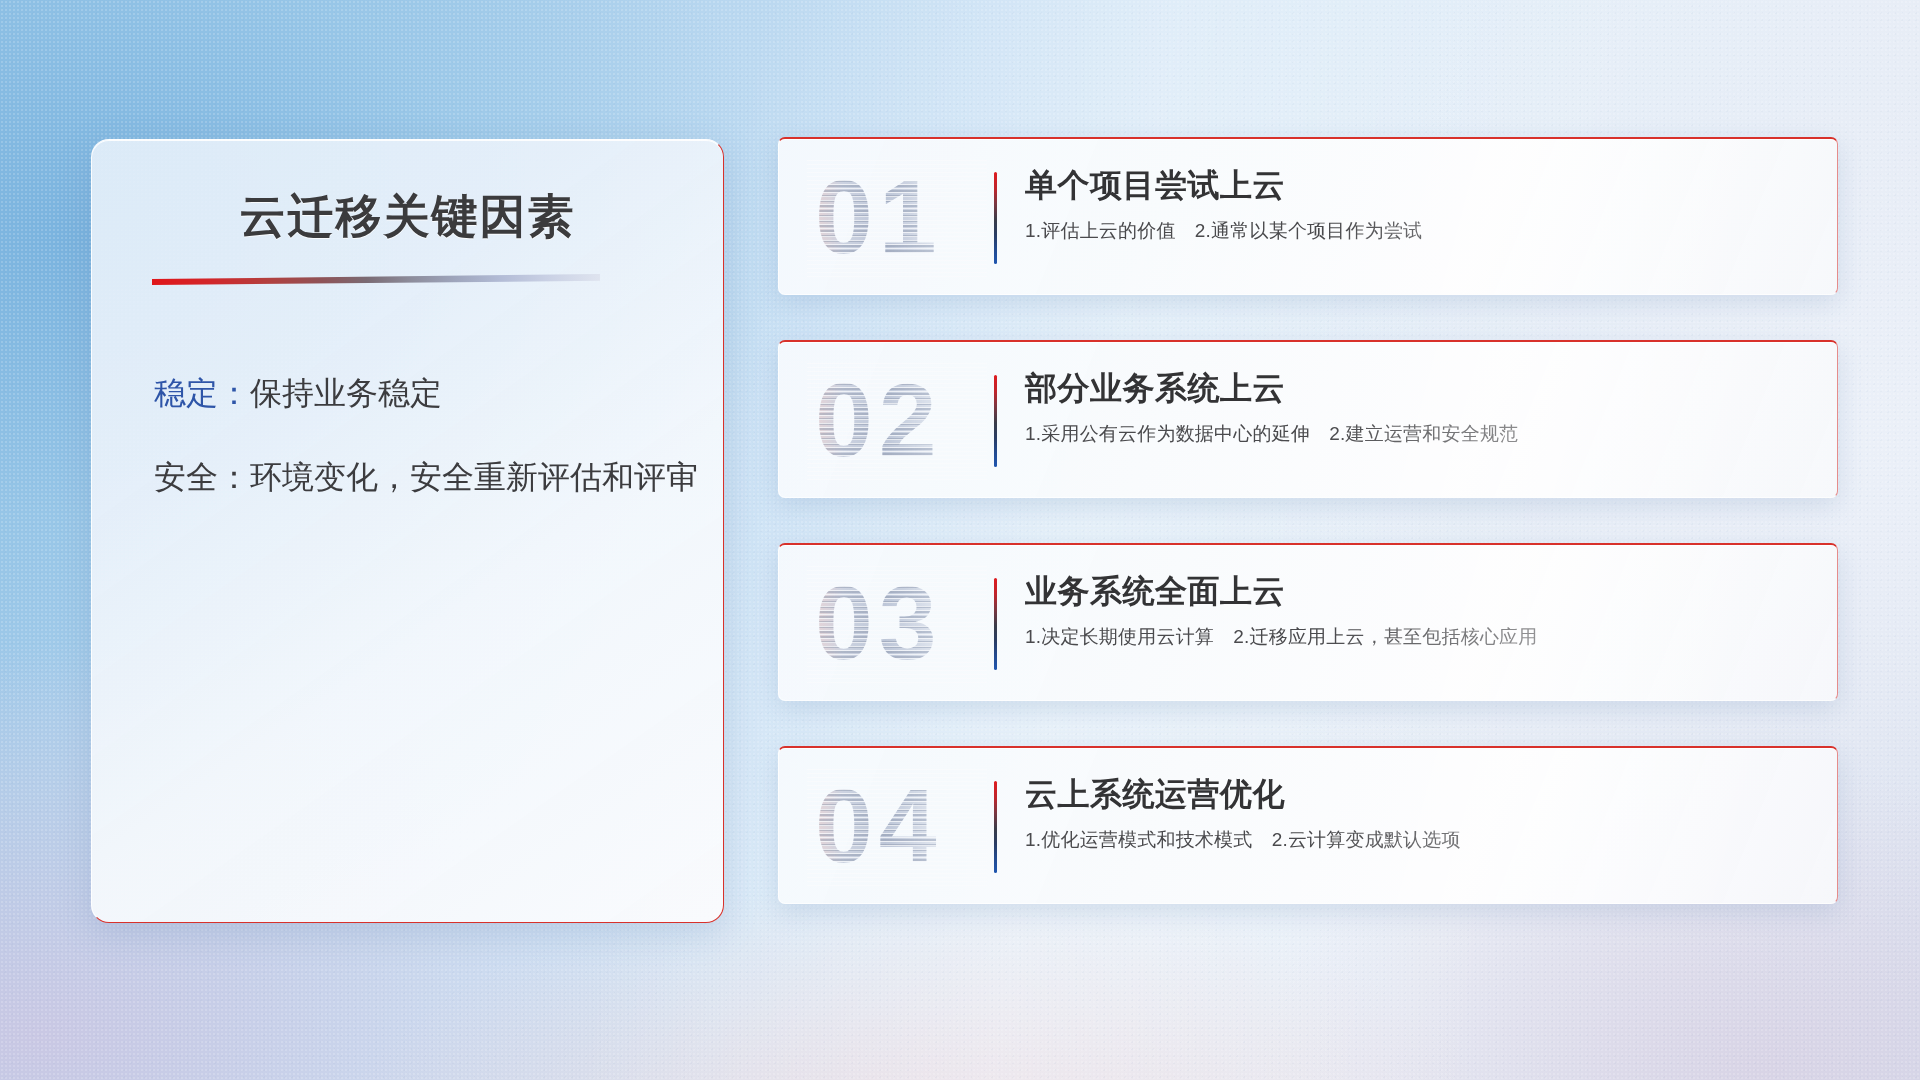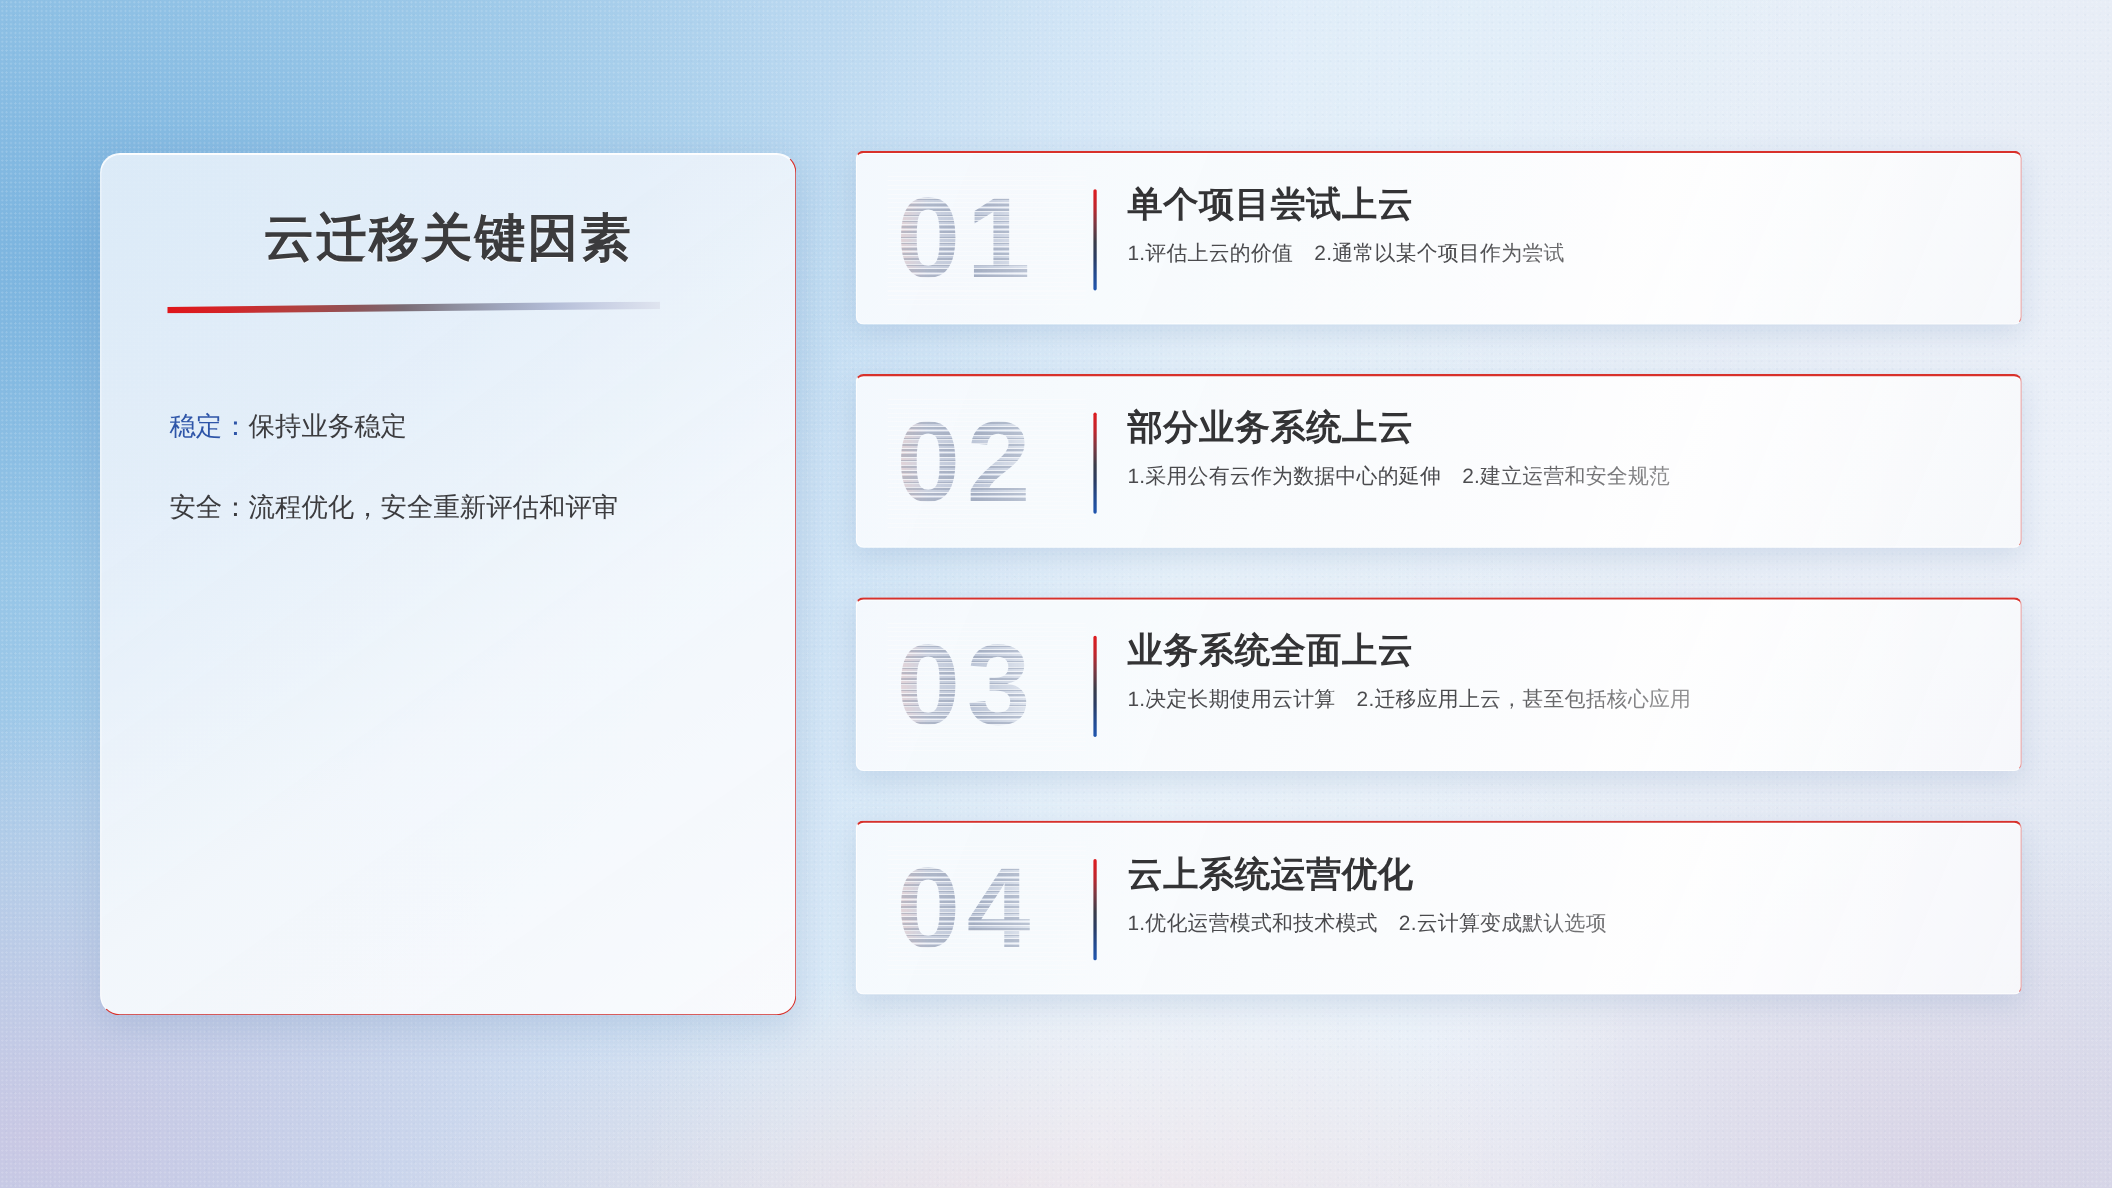--- a/index.html
+++ b/index.html
@@ -84,21 +84,21 @@
       #7a6b74 48%, #8d8d9c 58%, #9fa6bd 68%,
       #b3bcd6 78%, #c9d0e4 88%, #dfe4ef 100%);
     clip-path:polygon(0 46%, 100% 0, 100% 62%, 0 100%);
     filter:blur(.2px);
   }
 
   #panel-list {
     position:absolute; left:62px; right:34px; top:232px;
   }
   .panel-row {
-    font-size:24px;
+    font-size:32px;
     line-height:1.32;
     color:#3c3c3f;
     margin-bottom:42px;
     white-space:nowrap;
   }
   .panel-row.wrap { white-space:normal; margin-bottom:0; }
   .row-label { color:#2e55a8; }
   .row-label.plain { color:#3c3c3f;font-family:Liberation Serif, serif; }
   .row-text { color:#3c3c3f; }
 
@@ -194,21 +194,21 @@
     <div id="title-rule"></div>
 
     <div id="panel-list">
 
       <p class="panel-row">
         <span class="row-label">稳定：</span><span class="row-text">保持业务稳定</span>
       </p>
 
 
       <p class="panel-row">
-        <span class="row-label plain">安全：</span><span class="row-text">流程优化，安全重新评估和评审</span>
+        <span class="row-label plain">安全：</span><span class="row-text">环境变化，安全重新评估和评审</span>
       </p>
 
 
 
     </div>
   </section>
 
   <section id="cards">
 
     <article class="step-card">

